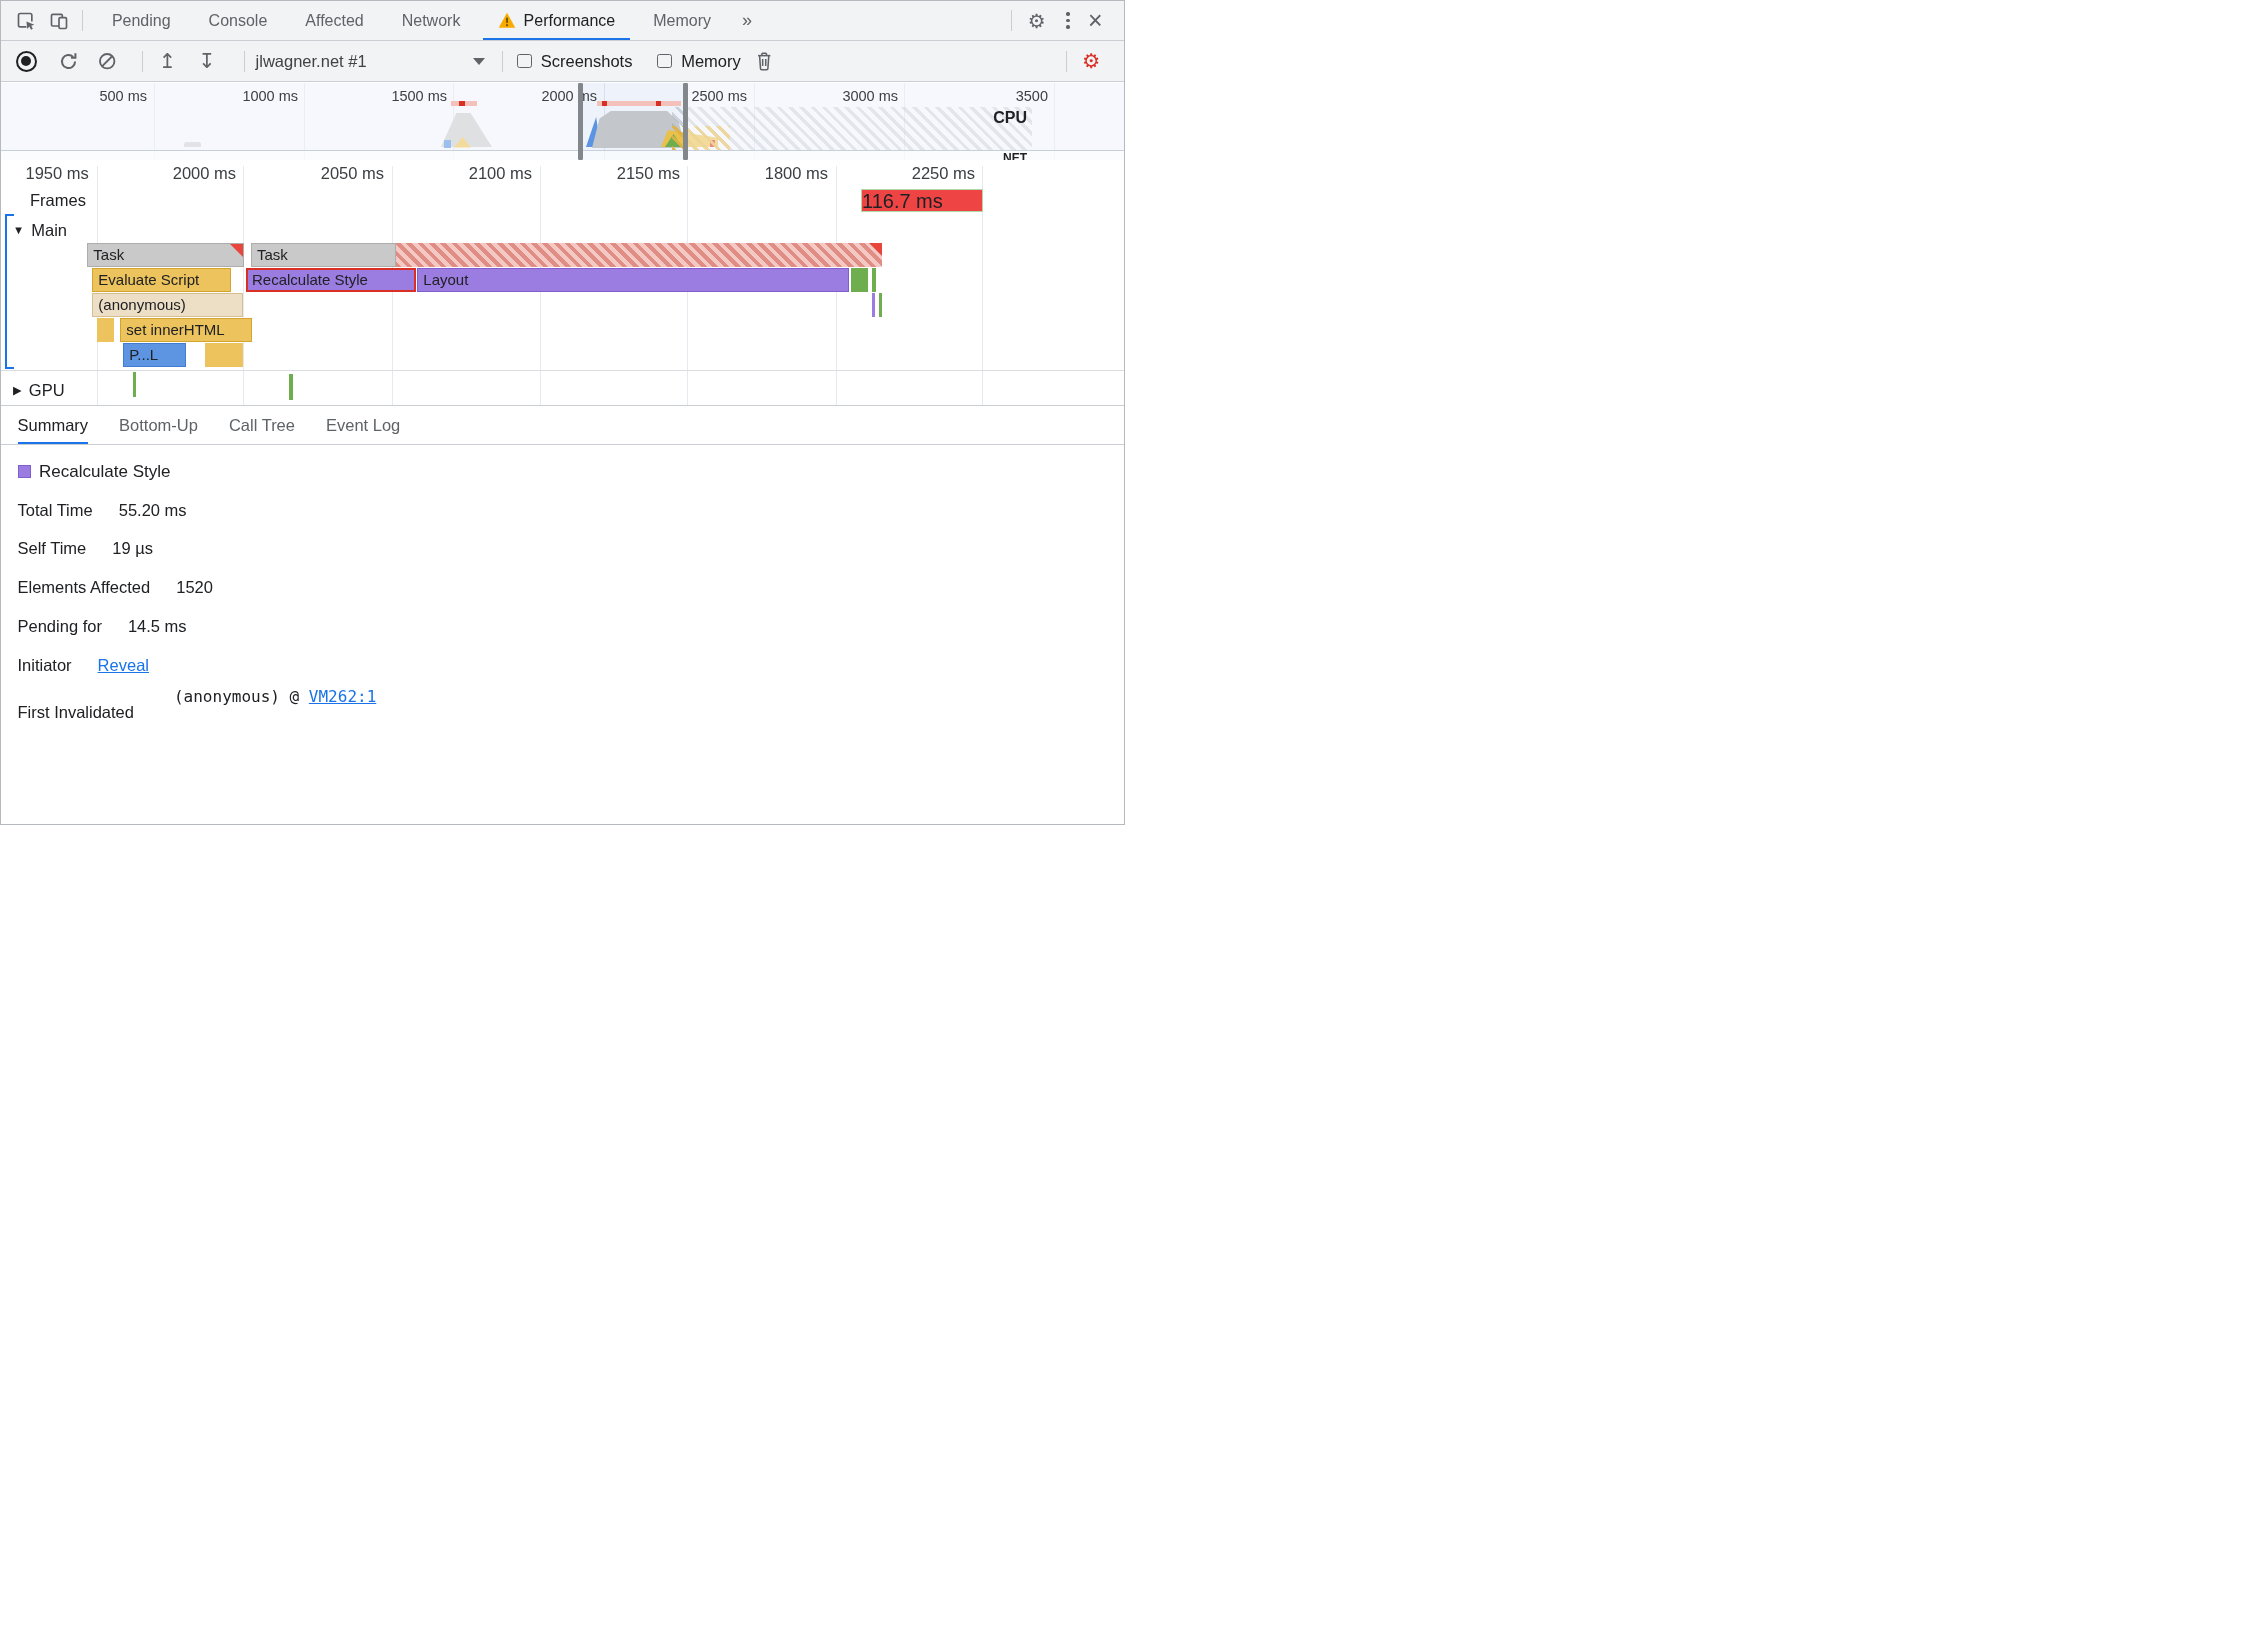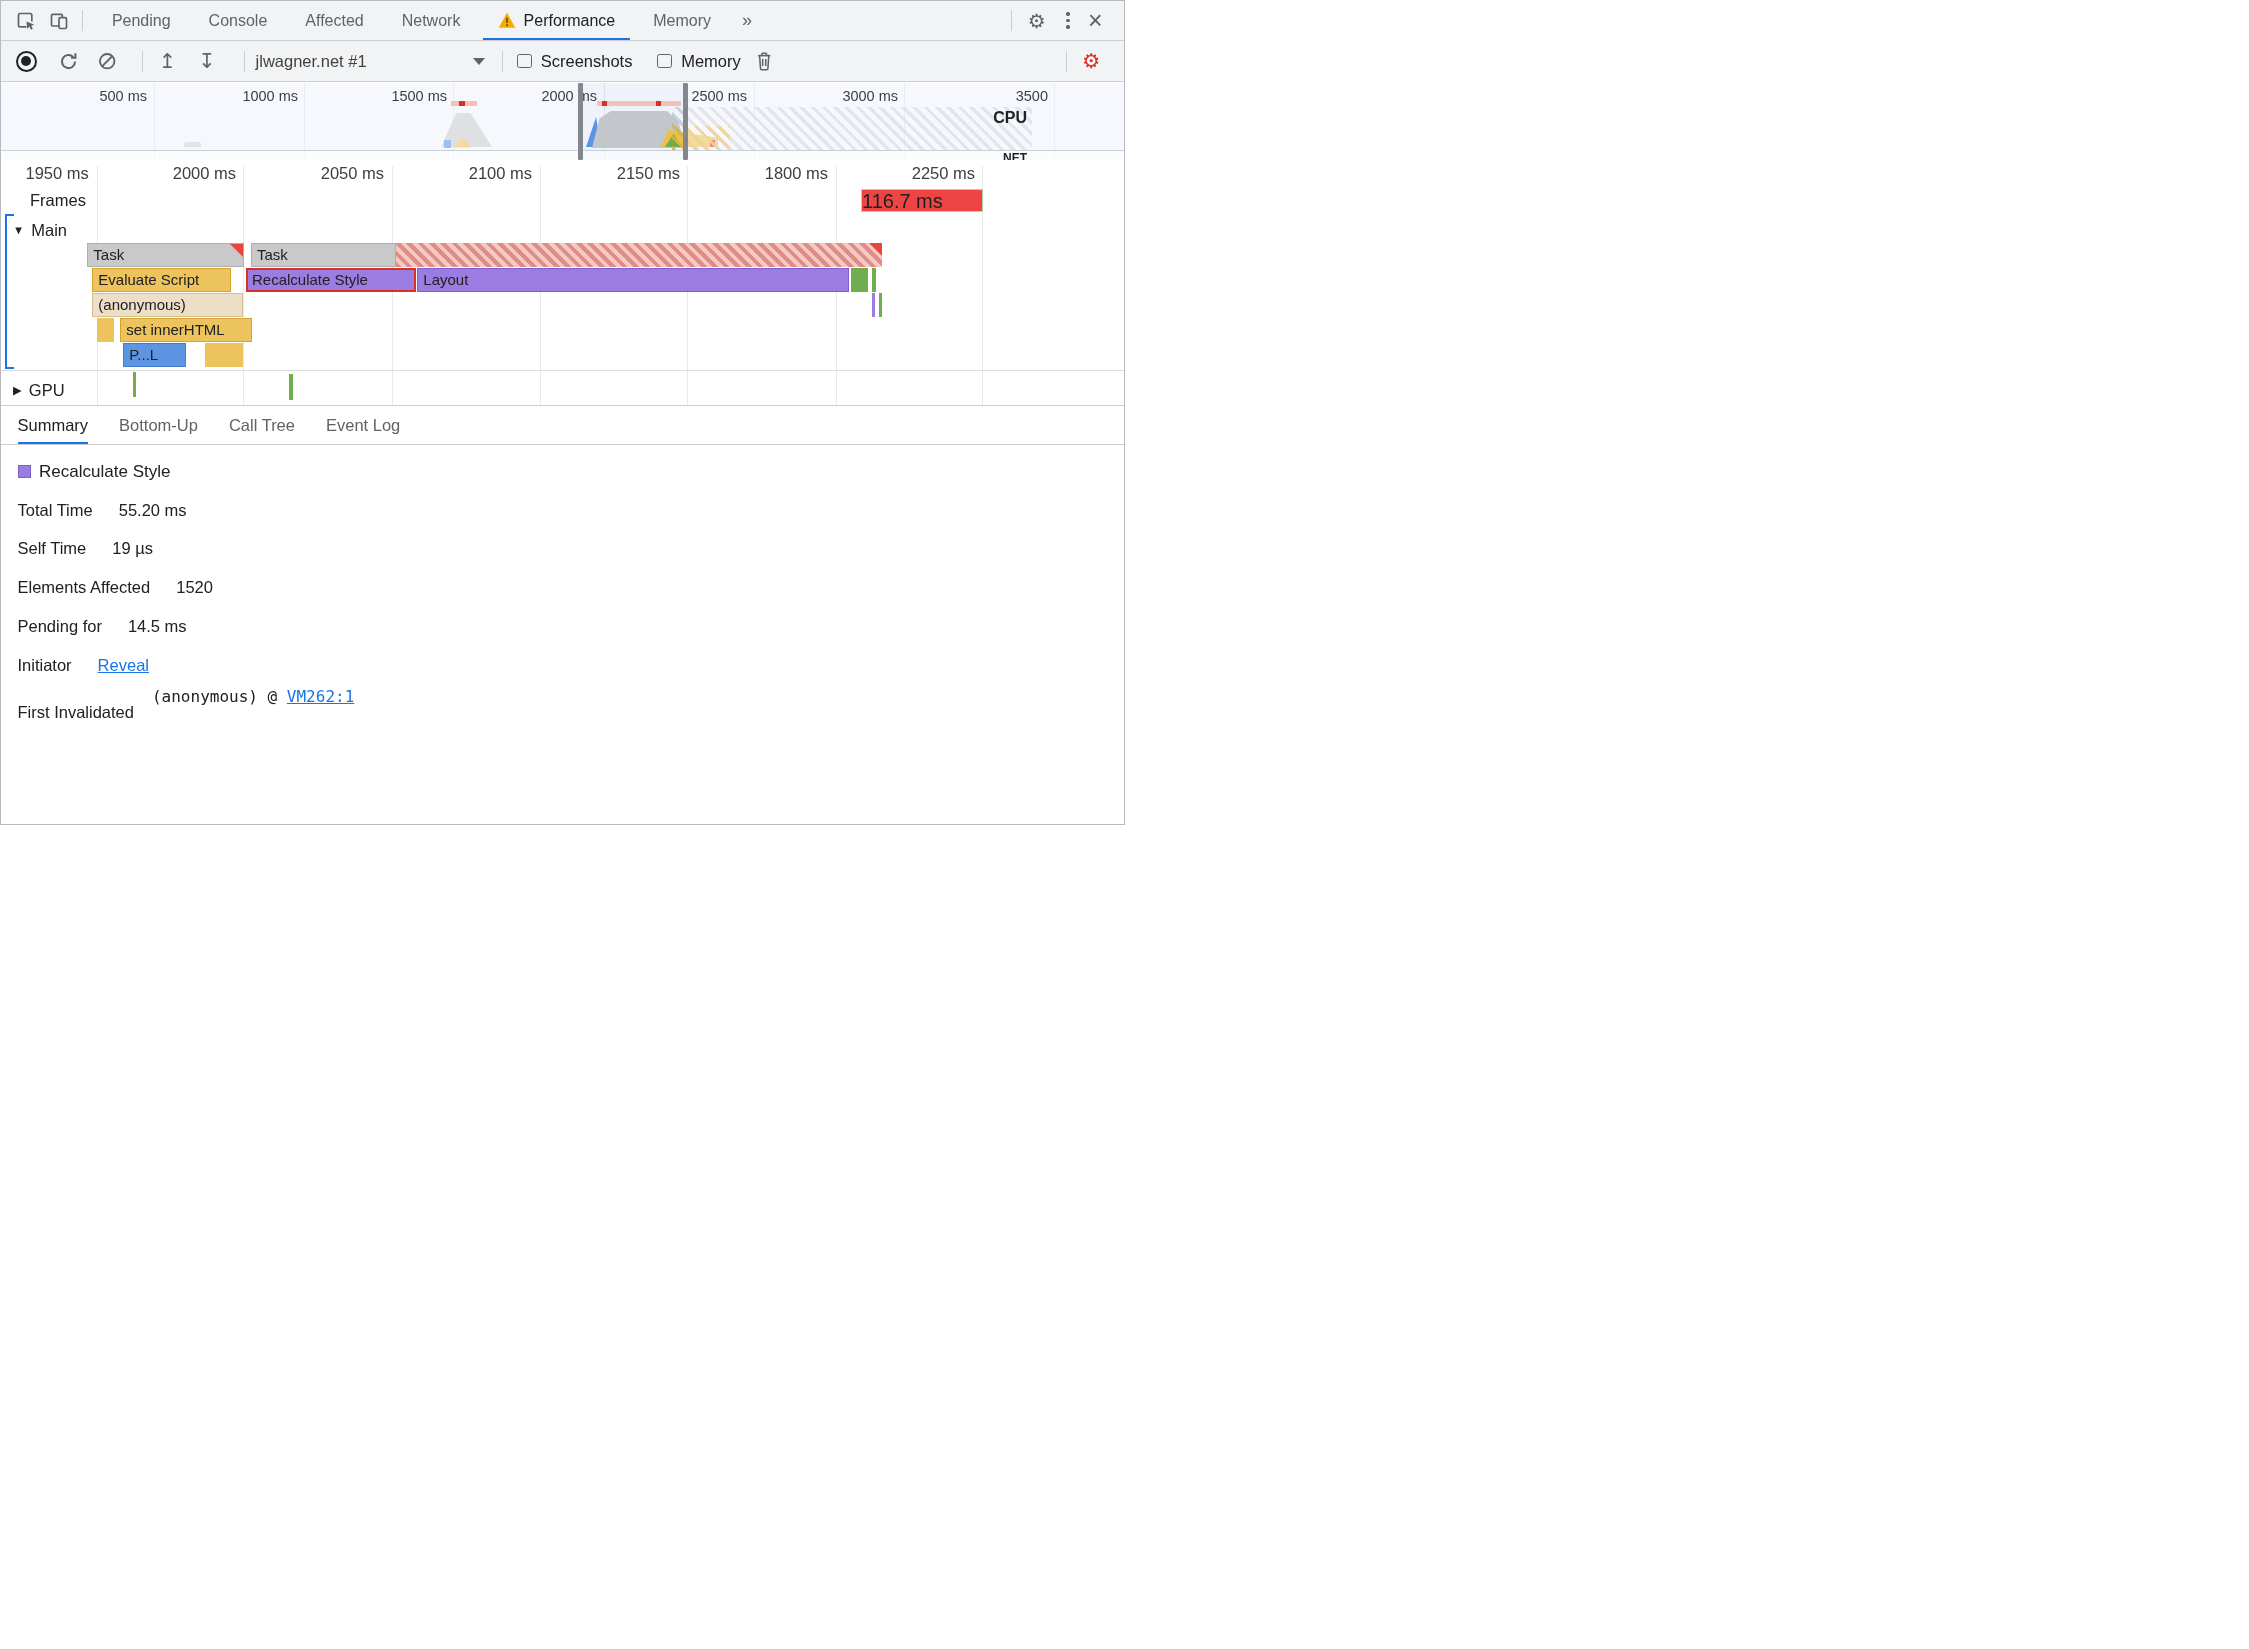--- a/index.html
+++ b/index.html
@@ -90,21 +90,21 @@
   .dtab.active::after{content:"";position:absolute;left:0;right:0;bottom:0;height:2px;background:#1a73e8;}
 
   
   .summary{position:absolute;top:445px;left:0;right:0;bottom:0;background:#fff;padding:14.5px 0 0 16.5px;box-sizing:border-box;font-size:16.5px;color:#202124;}
   .sum-title{display:flex;align-items:center;gap:8.6px;height:22.4px;margin-bottom:16px;font-size:17px;}
   .swatch{width:13px;height:13px;background:#9b7ce1;border:0.7px solid #7f5fd0;box-sizing:border-box;}
   .sum-row{display:flex;gap:26px;height:22.4px;align-items:center;margin-bottom:16.5px;}
   .link{color:#1a73e8;text-decoration:underline;cursor:pointer;}
   .fi-row{display:flex;align-items:flex-end;margin-top:24px;height:22.4px;}
   .fi-label{line-height:22.4px;}
-  .fi-value{margin-left:18px;position:relative;top:-17px;font-family:"DejaVu Sans Mono","Liberation Mono",monospace;font-size:16px;white-space:nowrap;}
+  .fi-value{margin-left:40px;position:relative;top:-17px;font-family:"DejaVu Sans Mono","Liberation Mono",monospace;font-size:16px;white-space:nowrap;}
   .fi-value .link{font-family:inherit;}
 </style>
 </head>
 <body>
 
 <div class="dt">
 
   <header class="tabbar">
     <div class="icon-btn">
       <svg width="20" height="20" viewBox="0 0 24 24" fill="none" stroke="#5f6368" stroke-width="2">

